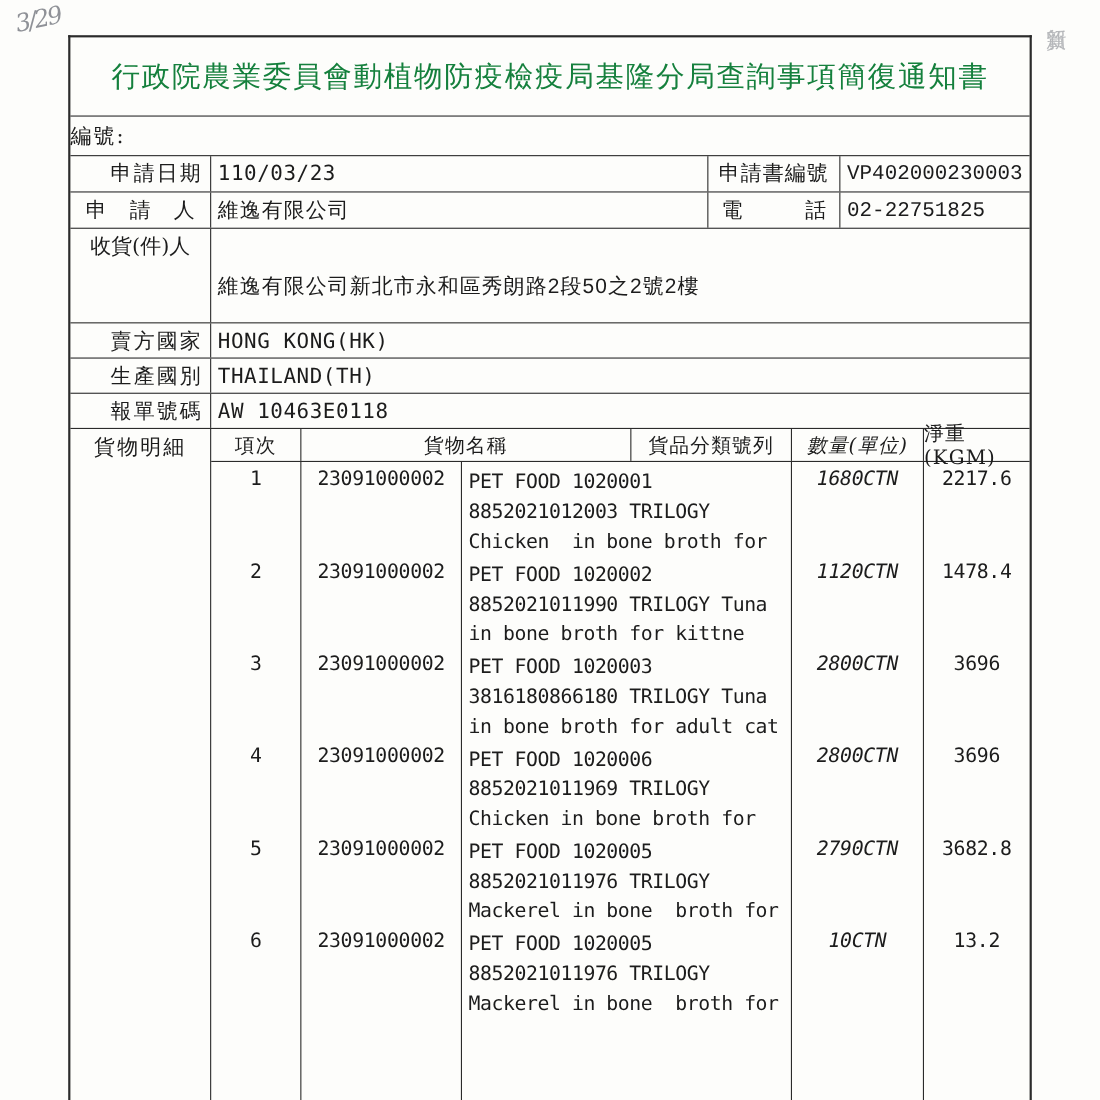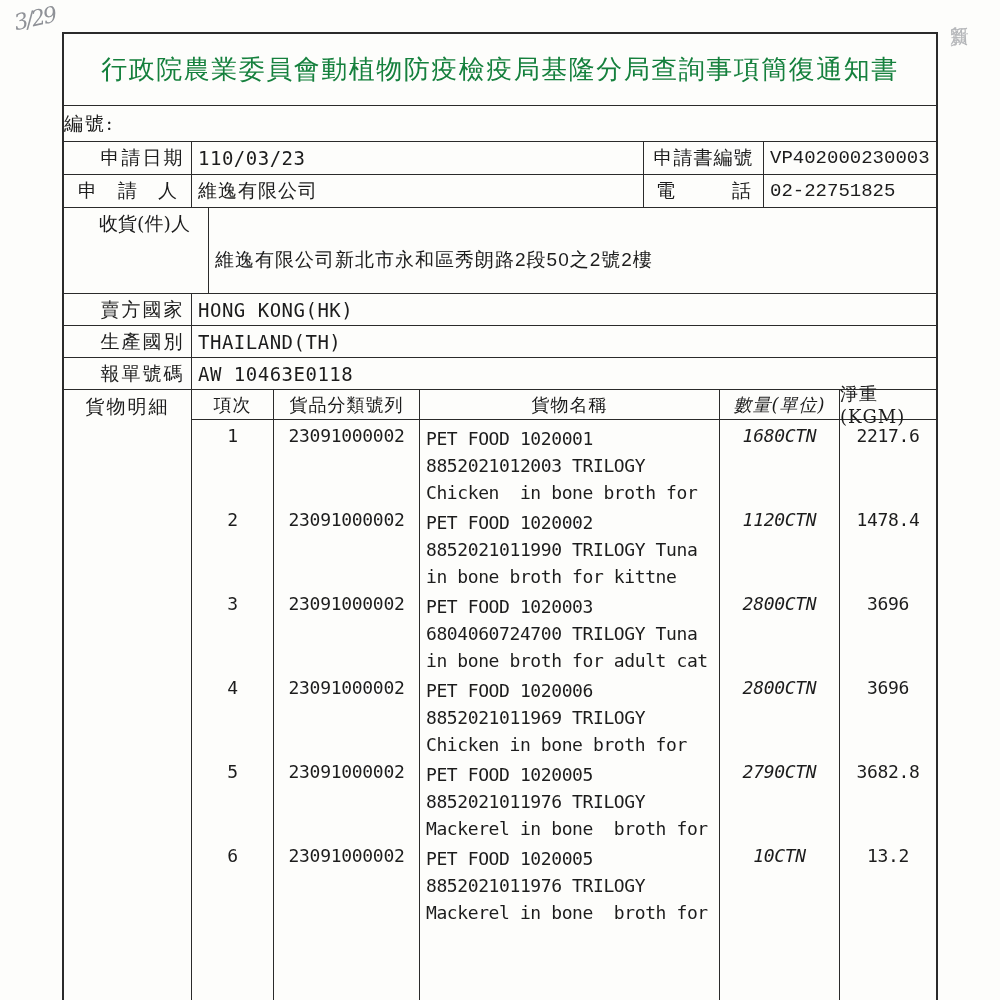--- a/index.html
+++ b/index.html
@@ -149,21 +149,20 @@
   .h36 { height: 33px; }
   .h-consignee { height: 86px; }
   .h-country { height: 32px; }
 
   .consignee-lbl {
     flex: 0 0 128px;
     align-items: flex-start;
     justify-content: center;
     font-size: 19px;
     padding-top: 3px;
-    margin-left: 17px;
   }
   .consignee-val {
     flex: 1 1 auto;
     align-items: flex-end;
     padding-bottom: 20px;
     font-size: 19px;
     letter-spacing: 1px;
   }
 
   
@@ -289,22 +288,22 @@
     <div class="cell lbl vline">報單號碼</div>
     <div class="cell val">AW  10463E0118</div>
   </div>
 
   <div class="goods-wrap">
     <div class="goods-sidelbl">貨物明細</div>
 
     <div class="goods-table">
       <div class="g-head">
         <div class="gc gc-seq vline">項次</div>
+        <div class="gc gc-name vline">貨物名稱</div>
         <div class="gc gc-code vline">貨品分類號列</div>
-        <div class="gc gc-name vline">貨物名稱</div>
         <div class="gc gc-qty vline">數量(單位)</div>
         <div class="gc gc-net">淨重(KGM)</div>
       </div>
 
       <div class="g-body">
 
         <div class="g-col gc-seq vline">
           <div class="g-cell top">1</div>
           <div class="g-cell top">2</div>
           <div class="g-cell top">3</div>
@@ -325,21 +324,21 @@
         </div>
 
         <div class="g-col gc-name vline">
           <div class="g-name-cell">PET FOOD 1020001
 8852021012003 TRILOGY
 Chicken  in bone broth for</div>
           <div class="g-name-cell">PET FOOD 1020002
 8852021011990 TRILOGY Tuna
 in bone broth for kittne</div>
           <div class="g-name-cell">PET FOOD 1020003
-6804060724700 TRILOGY Tuna
+3816180866180 TRILOGY Tuna
 in bone broth for adult cat</div>
           <div class="g-name-cell">PET FOOD 1020006
 8852021011969 TRILOGY
 Chicken in bone broth for</div>
           <div class="g-name-cell">PET FOOD 1020005
 8852021011976 TRILOGY
 Mackerel in bone  broth for</div>
           <div class="g-name-cell">PET FOOD 1020005
 8852021011976 TRILOGY
 Mackerel in bone  broth for</div>

